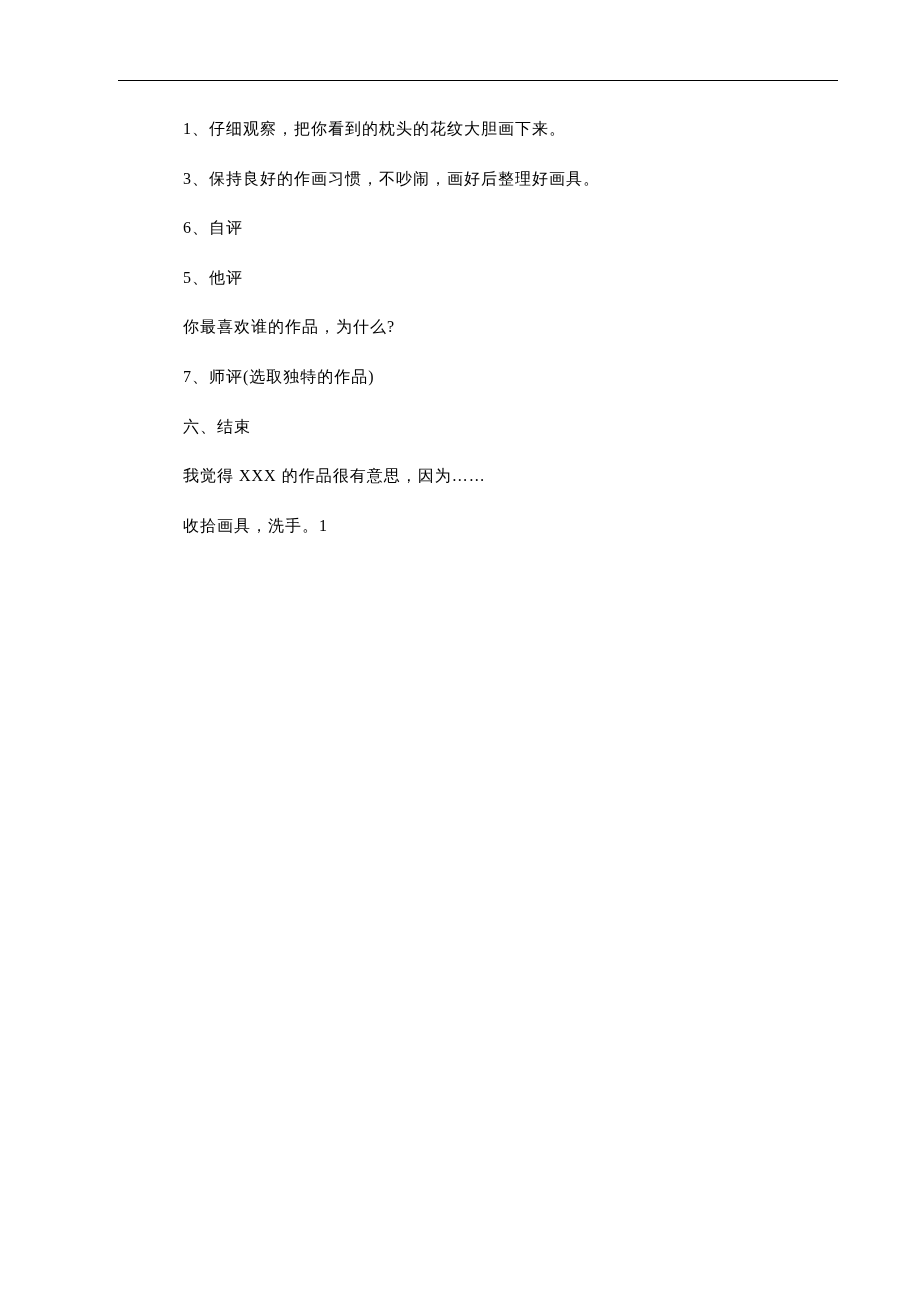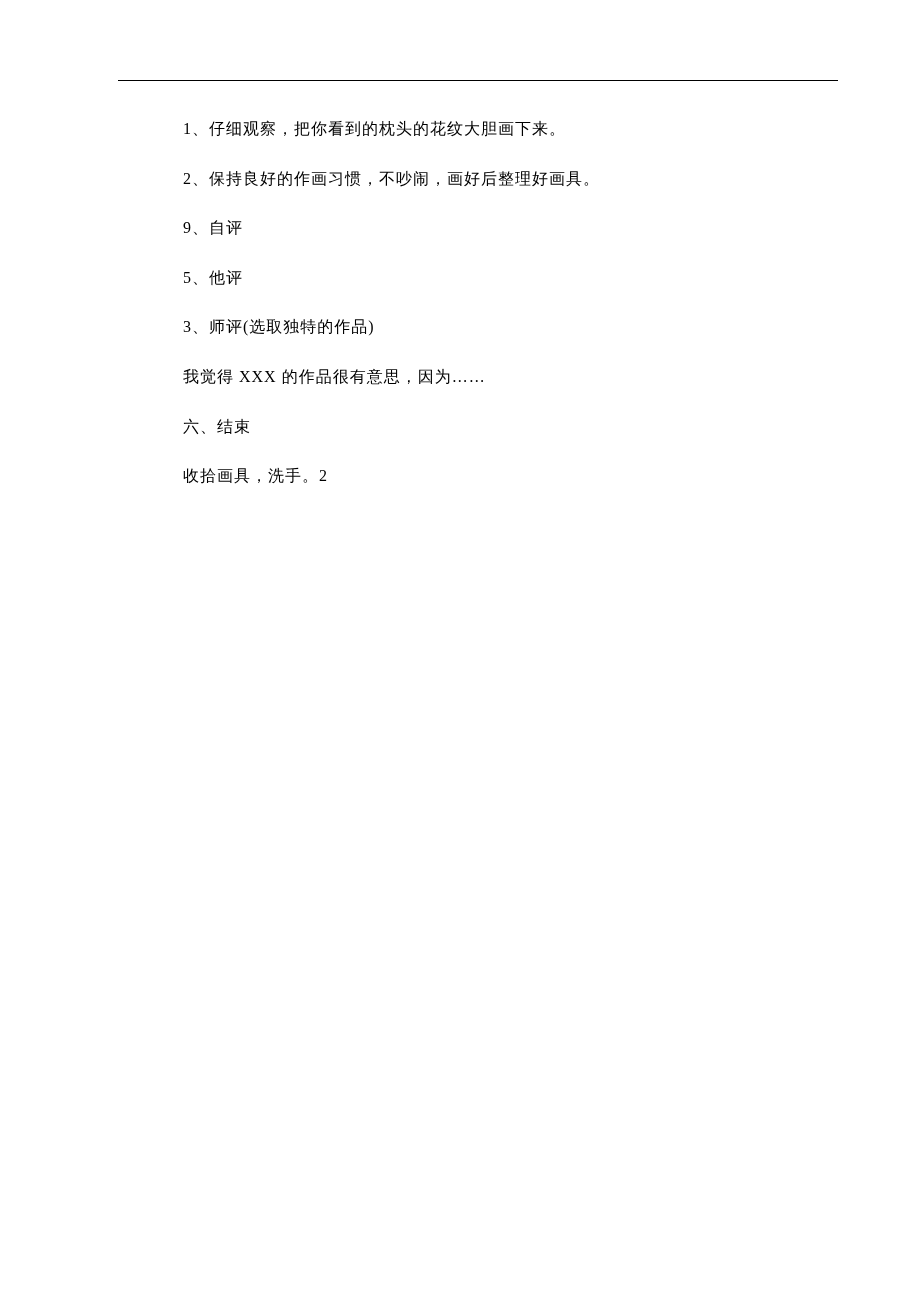--- a/index.html
+++ b/index.html
@@ -32,20 +32,21 @@
       padding-left: 65px;
       letter-spacing: 1px;
     }
   </style>
 </head>
 <body>
 
 <div class="page-container">
   <div class="divider"></div>
   <p class="paragraph">1、仔细观察，把你看到的枕头的花纹大胆画下来。</p>
-  <p class="paragraph">2、保持良好的作画习惯，不吵闹，画好后整理好画具。</p>
-  <p class="paragraph">9、自评</p>
+  <p class="paragraph">3、保持良好的作画习惯，不吵闹，画好后整理好画具。</p>
+  <p class="paragraph">6、自评</p>
   <p class="paragraph">5、他评</p>
-  <p class="paragraph">3、师评(选取独特的作品)</p>
+  <p class="paragraph">你最喜欢谁的作品，为什么?</p>
+  <p class="paragraph">7、师评(选取独特的作品)</p>
+  <p class="paragraph">六、结束</p>
   <p class="paragraph">我觉得 XXX 的作品很有意思，因为……</p>
-  <p class="paragraph">六、结束</p>
-  <p class="paragraph">收拾画具，洗手。2</p>
+  <p class="paragraph">收拾画具，洗手。1</p>
 </div>
 
 </body></html>

